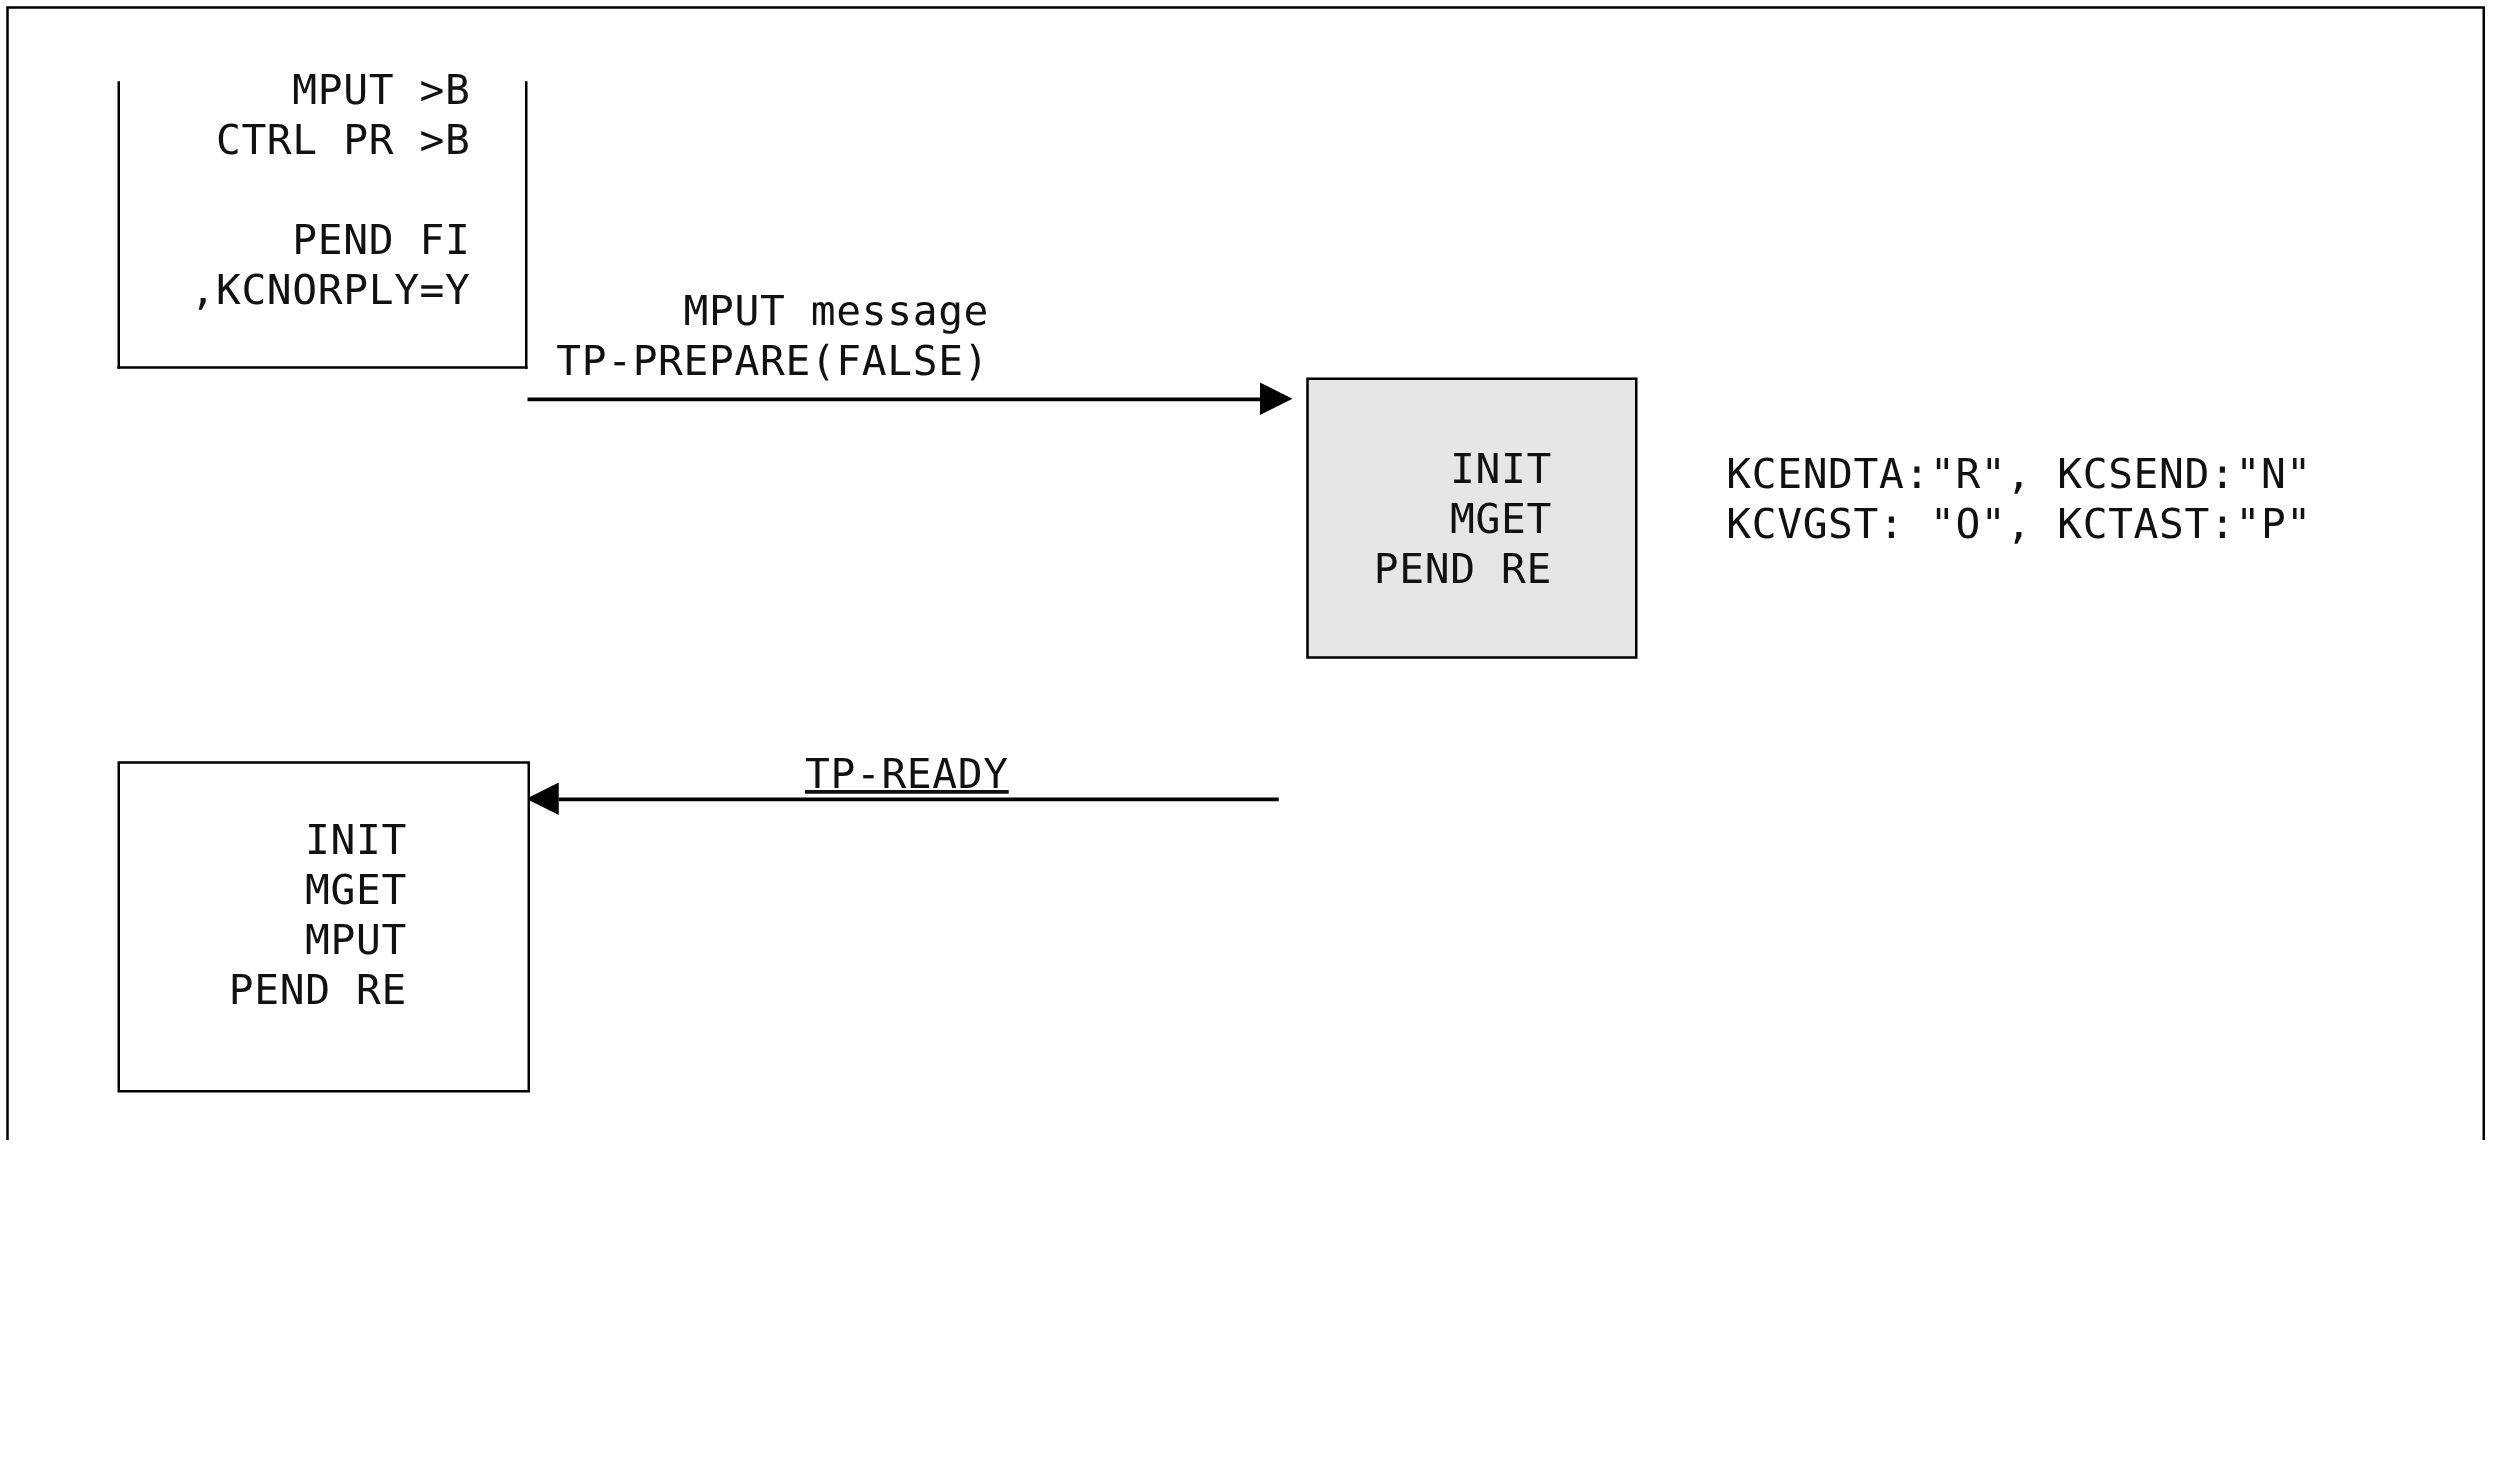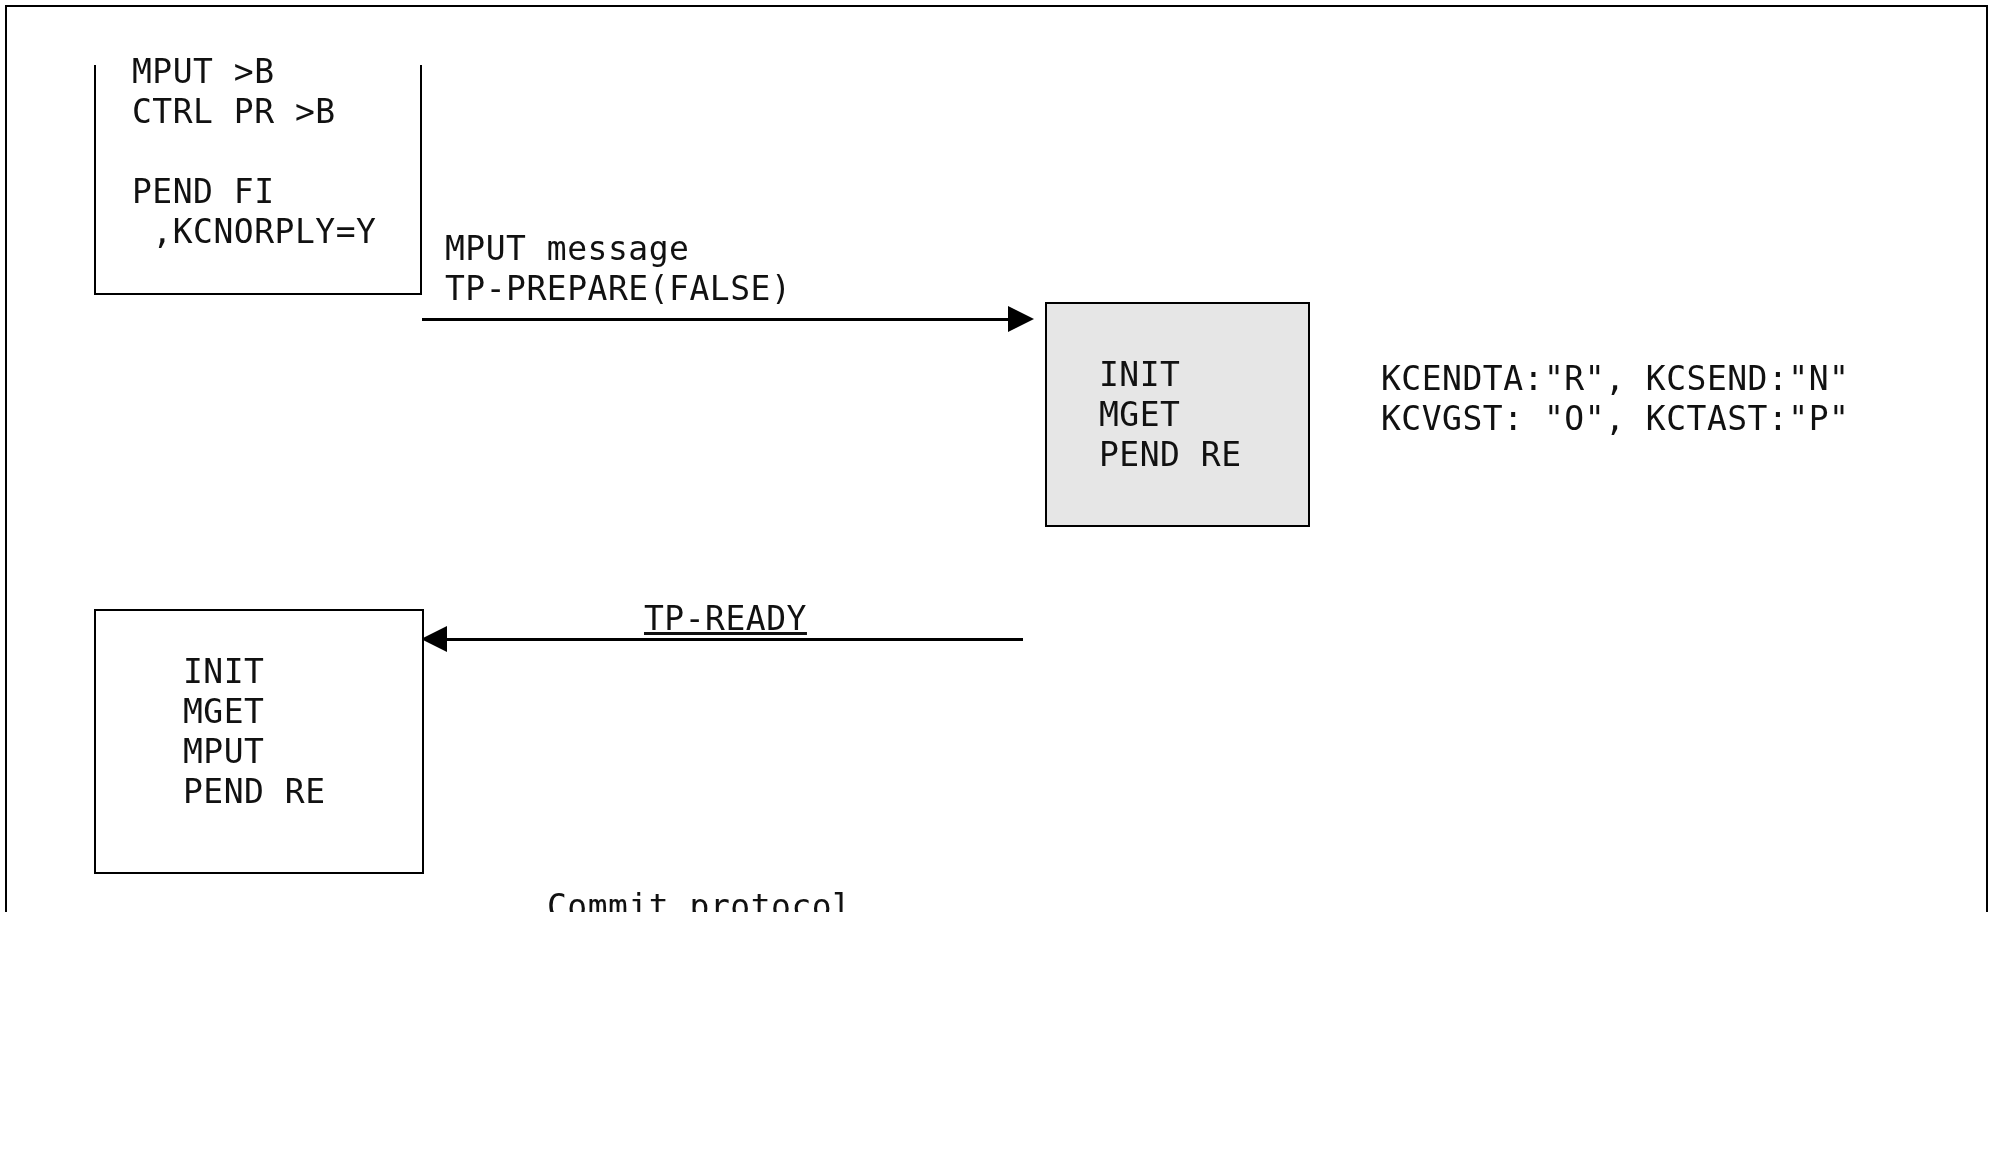--- a/index.html
+++ b/index.html
@@ -11,20 +11,21 @@
   body {
     font-family: "DejaVu Sans Mono", "Liberation Mono", monospace;
   }
 
   #page {
     position: relative;
     width: 1995px;
     height: 912px;
     background: #ffffff;
     overflow: hidden;
+    text-align: right;
   }
 
   
   .figure-frame {
     position: absolute;
     left: 5px;
     top: 5px;
     width: 1983px;
     height: 1157px;
     border: 2px solid #000000;
@@ -136,21 +137,20 @@
     <div class="arrow-shaft" style="left:440px; top:631px; width:576px;"></div>
     <div class="arrow-head left" style="left:414px; top:619px;"></div>
 
     <div class="proc-box" style="left:87px; top:602px; width:330px; height:265px;">
     </div>
     <div class="proc-lines" style="left:176px; top:645px;">INIT
 MGET
 MPUT
 PEND RE</div>
 
-    <div class="arrow-label" style="left:540px; top:880px;">Commit protocol</div>
     <div class="arrow-shaft" style="left:440px; top:940px; width:562px;"></div>
     <div class="arrow-head left" style="left:414px; top:928px;"></div>
     <div class="arrow-head right" style="left:1001px; top:928px;"></div>
 
     <div class="thick-rule" style="left:87px; top:988px; width:1810px; height:9px;"></div>
 
     <div class="proc-box" style="left:87px; top:1046px; width:330px; height:130px;">
     </div>
     <div class="proc-lines" style="left:176px; top:1090px;"></div>
 

